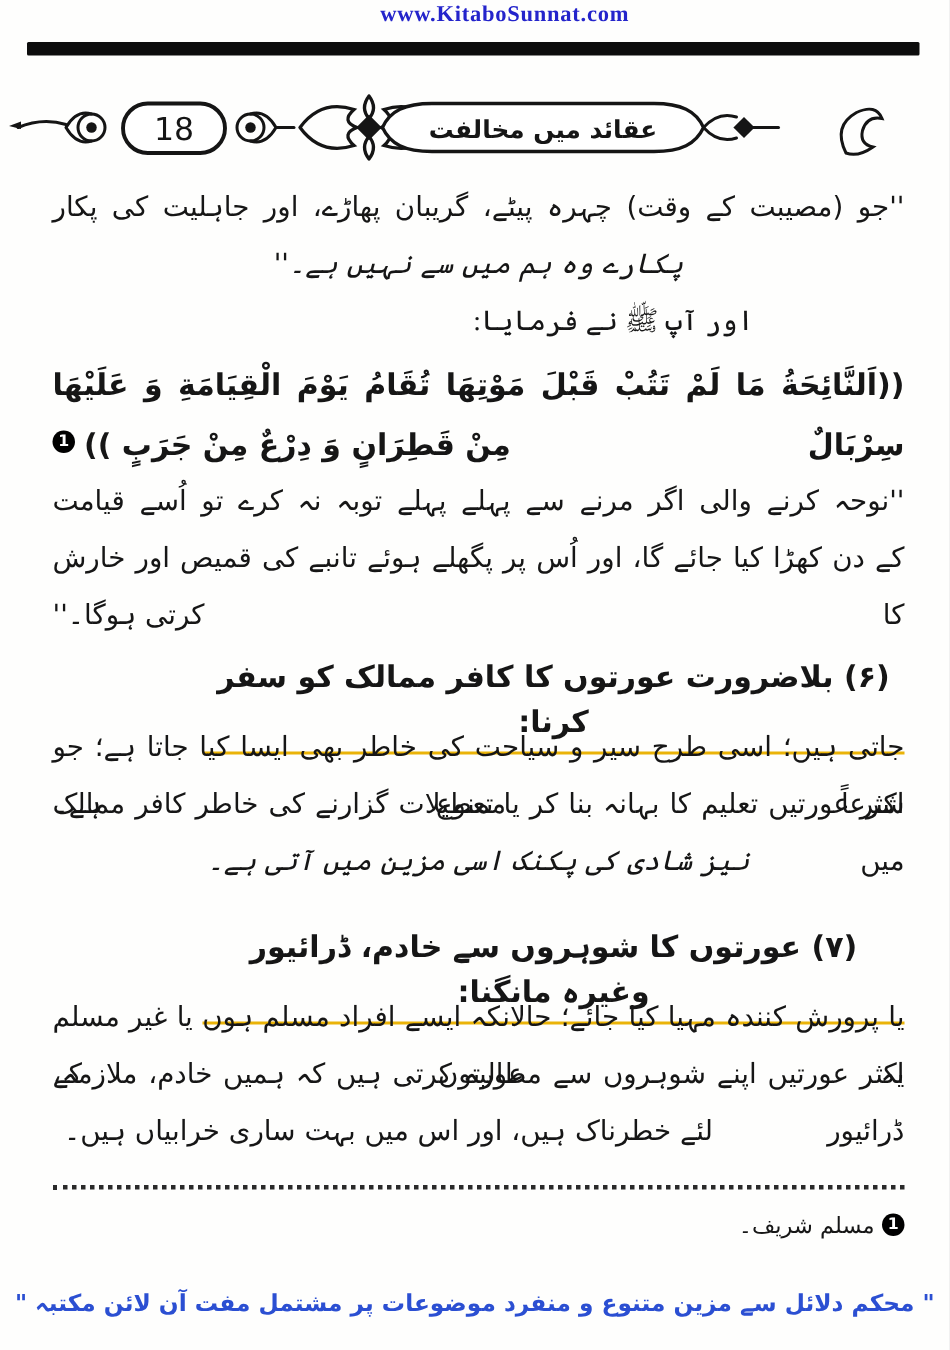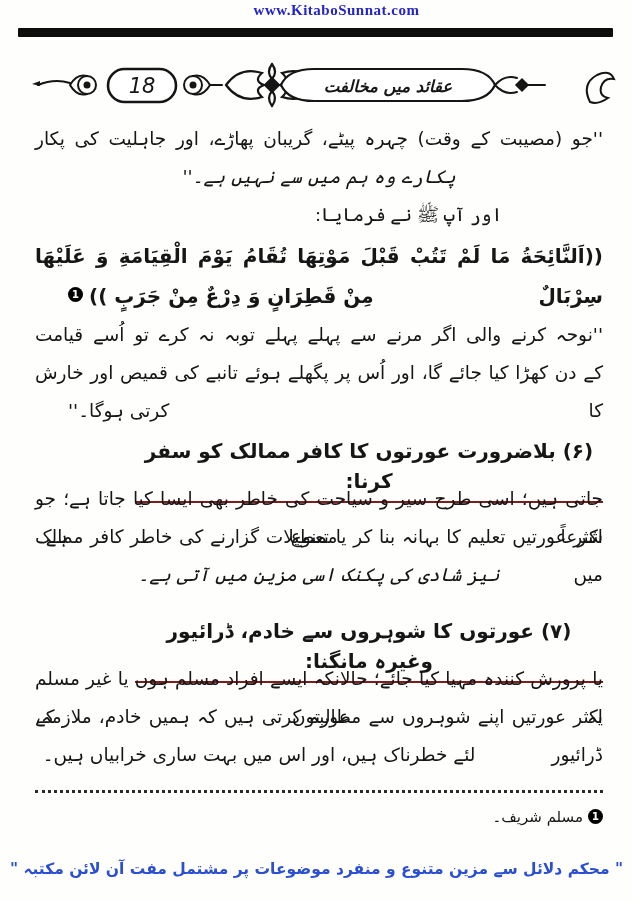--- a/index.html
+++ b/index.html
@@ -21,45 +21,45 @@
     letter-spacing:.5px;
     color:#2424cb;
     padding-left:40px;
   }
   
   .top-bar{
     position:absolute;left:18px;top:28px;width:595px;height:9px;
     background:#0d0d0d;border-radius:1px;
   }
   
-  .ornament-band{position:absolute;left:30px;top:56px;width:590px;height:58px;font-style:italic;}
+  .ornament-band{position:absolute;left:4px;top:56px;width:590px;height:58px;}
   .ornament-band svg{width:100%;height:100%;}
   .ornament-band text{font-family:"DejaVu Sans",sans-serif;}
   
   .body-text{
     position:absolute;left:35px;right:30px;top:120px;
     direction:rtl;
     font-size:18.5px;
   }
   .line{height:38px;line-height:38px;white-space:nowrap;}
   .l-full{text-align:justify;text-align-last:justify;white-space:normal;}
   .l-center{text-align:center;font-style:italic;}
-  .l-left{text-align:left;margin-left:33px;}
+  .l-left{text-align:left;}
   .l-shift-right{text-align:center;padding-left:180px;font-family:Liberation Serif, serif;}
   .l-shift-left{text-align:center;padding-right:120px;}
   .arabic .line{height:40px;line-height:40px;font-weight:700;font-size:20px;}
   .arabic{margin-top:2px;}
   .heading-wrap{margin-top:6px;height:44px;text-align:center;padding-left:100px;}
   .heading-wrap.second{margin-top:22px;}
   .heading{
     display:inline-block;
     font-size:20px;font-weight:700;
     line-height:30px;
     padding:0 6px 5px 6px;
-    border-bottom:2px solid #7f1d1d;
+    border-bottom:2px solid #eab308;
   }
   .dotted-sep{
     margin-top:16px;height:0;
     border-top:3px dotted #2a2a2a;
   }
   .footnote-line{
     margin-top:12px;height:24px;line-height:24px;
     text-align:right;font-size:15px;
   }
   .fn-circle{

